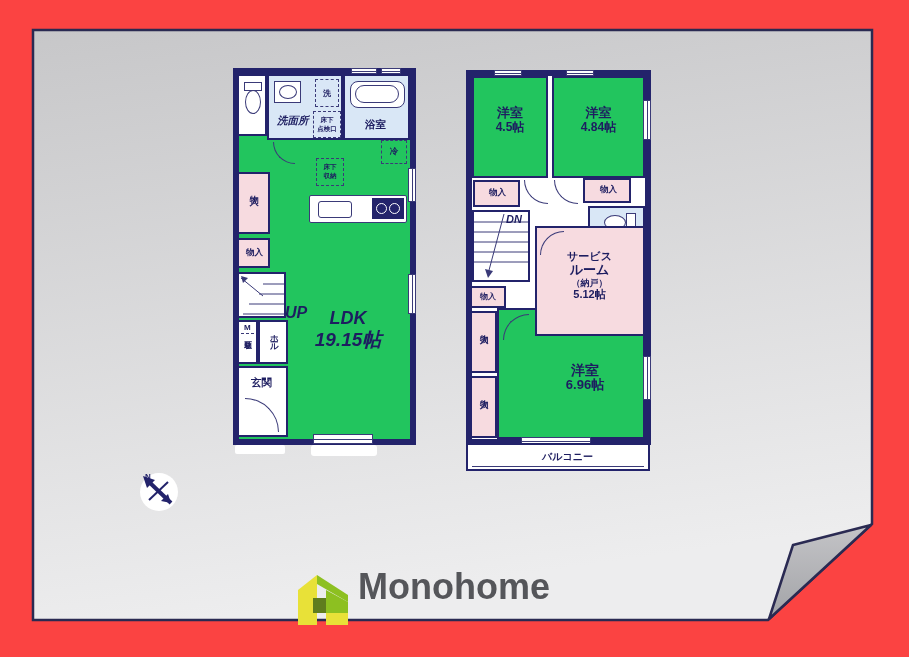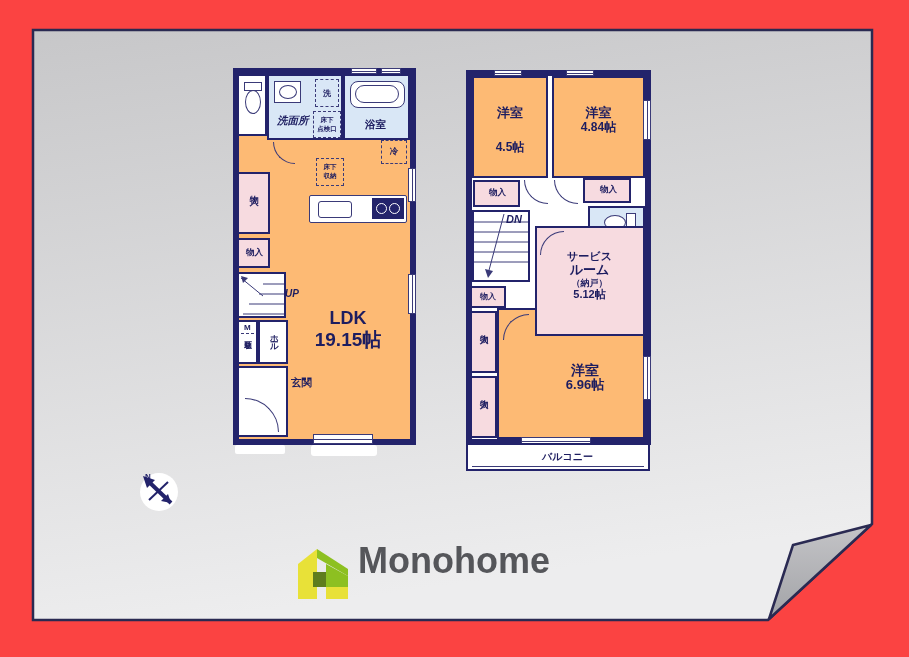--- a/index.html
+++ b/index.html
@@ -1,21 +1,21 @@
 <!DOCTYPE html>
 <html><head>
 <meta charset="utf-8">
 <style>
   html,body{margin:0;padding:0;}
   .canvas{position:relative;width:909px;height:657px;background:#fb4342;overflow:hidden;
           font-family:"Liberation Sans","DejaVu Sans",sans-serif;color:#1d1d60;}
   .abs{position:absolute;}
   .plan{position:absolute;background:#23236b;}
   .room{position:absolute;border:2px solid #23236b;box-sizing:border-box;}
-  .cream{background:#fdba74;}
+  .cream{background:#22c55e;}
   .pink{background:#f7dbe0;}
   .blue{background:#d9e7f6;}
   .white{background:#ffffff;}
   .lbl{position:absolute;font-weight:bold;color:#1d1d60;white-space:nowrap;line-height:1.15;}
   .vert{writing-mode:vertical-rl;text-orientation:upright;letter-spacing:1px;}
   .dashedbox{position:absolute;border:1px dashed #3a3a78;box-sizing:border-box;
              display:flex;align-items:center;justify-content:center;text-align:center;
              font-weight:bold;color:#1d1d60;background:transparent;}
   .win{position:absolute;background:#ffffff;border:1px solid #3a3a78;box-sizing:border-box;}
   .win:after{content:"";position:absolute;left:0;top:50%;width:100%;height:1px;background:#3a3a78;}
@@ -105,59 +105,59 @@
     <div class="room white" style="left:4px;top:204px;width:49px;height:46px;">
       <svg width="45" height="42">
         <line x1="2" y1="4" x2="24" y2="22" stroke="#3a3a78" stroke-width="1"></line>
         <polygon points="2,2 9,4 4,9" fill="#3a3a78"></polygon>
         <line x1="24" y1="10" x2="45" y2="10" stroke="#3a3a78" stroke-width="1"></line>
         <line x1="20" y1="20" x2="45" y2="20" stroke="#3a3a78" stroke-width="1"></line>
         <line x1="10" y1="30" x2="45" y2="30" stroke="#3a3a78" stroke-width="1"></line>
         <line x1="4" y1="40" x2="45" y2="40" stroke="#3a3a78" stroke-width="1"></line>
       </svg>
     </div>
-    <div class="lbl" style="left:52px;top:220px;font-size:10px;font-style:italic;">UP</div>
+    <div class="lbl" style="left:52px;top:236px;font-size:16px;font-style:italic;">UP</div>
 
     <div class="room white" style="left:4px;top:252px;width:21px;height:44px;">
       <div class="lbl" style="left:5px;top:1px;font-size:8px;">M</div>
       <div style="position:absolute;left:2px;top:11px;width:13px;border-top:1px dashed #3a3a78;"></div>
       <div class="lbl vert" style="left:4px;top:13px;font-size:7.5px;letter-spacing:0;">下駄箱</div>
     </div>
     <div class="room white" style="left:25px;top:252px;width:30px;height:44px;">
       <div class="lbl vert" style="left:9px;top:6px;font-size:8.5px;letter-spacing:0;">ホール</div>
     </div>
     <div class="room white" style="left:4px;top:298px;width:51px;height:71px;">
-      <div class="lbl" style="left:12px;top:8px;font-size:10.5px;margin-left:40px;">玄関</div>
+      <div class="lbl" style="left:12px;top:8px;font-size:10.5px;">玄関</div>
       <div class="arc-tr" style="left:6px;top:30px;width:34px;height:34px;"></div>
     </div>
 
     <div class="arc-bl" style="left:40px;top:74px;width:22px;height:22px;"></div>
     <div class="win" style="left:118px;top:0;width:26px;height:6px;"></div>
     <div class="win" style="left:148px;top:0;width:20px;height:6px;"></div>
     <div class="winv" style="left:175px;top:100px;width:8px;height:34px;"></div>
     <div class="winv" style="left:175px;top:206px;width:8px;height:40px;"></div>
     <div class="win" style="left:80px;top:366px;width:60px;height:10px;"></div>
   </div>
 
   <div class="abs" style="left:235px;top:445px;width:50px;height:9px;background:#fff;border-radius:2px;"></div>
   <div class="abs" style="left:311px;top:445px;width:66px;height:11px;background:#fff;border-radius:3px;"></div>
 
-  <div class="lbl" style="left:303px;top:308px;width:90px;text-align:center;">
+  <div class="lbl" style="left:303px;top:308px;width:90px;text-align:center;font-style:italic;">
     <div style="font-size:18px;">LDK</div>
     <div style="font-size:19px;">19.15帖</div>
   </div>
 
   <div class="plan" style="left:466px;top:70px;width:185px;height:375px;">
 
     <div class="room white" style="left:6px;top:6px;width:173px;height:363px;border-width:0;"></div>
 
     <div class="room cream" style="left:6px;top:6px;width:76px;height:102px;">
       <div class="lbl" style="left:0;top:28px;width:72px;text-align:center;">
         <div style="font-size:13px;">洋室</div>
-        <div style="font-size:12px;margin-top:20px;">4.5帖</div>
+        <div style="font-size:12px;">4.5帖</div>
       </div>
     </div>
     <div class="room cream" style="left:86px;top:6px;width:93px;height:102px;">
       <div class="lbl" style="left:0;top:28px;width:89px;text-align:center;">
         <div style="font-size:13px;">洋室</div>
         <div style="font-size:12px;">4.84帖</div>
       </div>
     </div>
 
     <div class="room pink" style="left:7px;top:110px;width:47px;height:27px;">
@@ -232,21 +232,21 @@
 
   <svg class="abs" style="left:137px;top:470px;" width="44" height="44" viewBox="0 0 44 44">
     <circle cx="22" cy="22" r="19" fill="#ffffff"></circle>
     <line x1="34" y1="33" x2="10" y2="10" stroke="#23236b" stroke-width="4"></line>
     <polygon points="6,6 18,10 10,18" fill="#23236b"></polygon>
     <polygon points="34,33 24,31 31,24" fill="#23236b"></polygon>
     <line x1="12" y1="30" x2="31" y2="12" stroke="#23236b" stroke-width="2"></line>
     <text x="8" y="9" font-size="8" font-weight="bold" fill="#23236b">N</text>
   </svg>
 
-  <div class="abs" style="left:296px;top:538px;width:330px;height:70px;">
+  <div class="abs" style="left:296px;top:564px;width:330px;height:70px;">
     <svg width="54" height="58" viewBox="0 0 54 58" style="position:absolute;left:0;top:4px;">
       <polygon points="2,22 21,7 21,57 2,57" fill="#e8e138"></polygon>
       <polygon points="21,7 52,27 52,34 21,16" fill="#8dc021"></polygon>
       <polygon points="30,22 52,34 52,45 30,45" fill="#8dc021"></polygon>
       <rect x="30" y="45" width="22" height="12" fill="#e8e138"></rect>
       <rect x="17" y="30" width="13" height="15" fill="#5f7d1e"></rect>
     </svg>
     <div class="brand" style="left:62px;top:2px;">Monohome</div>
   </div>
 

